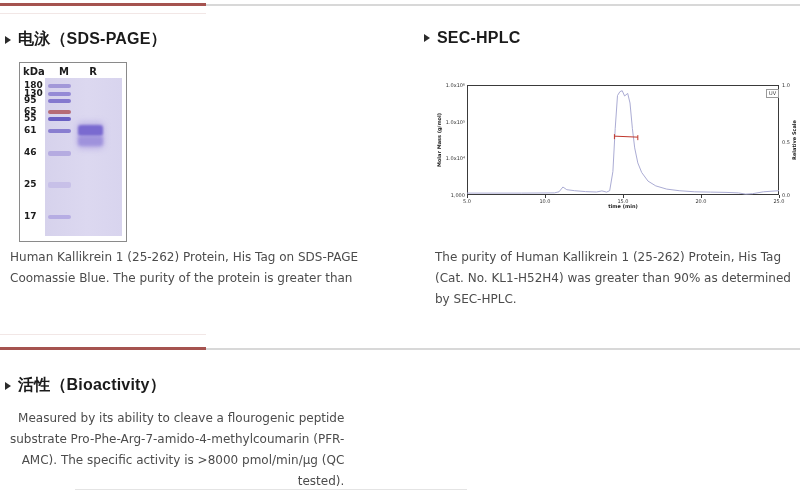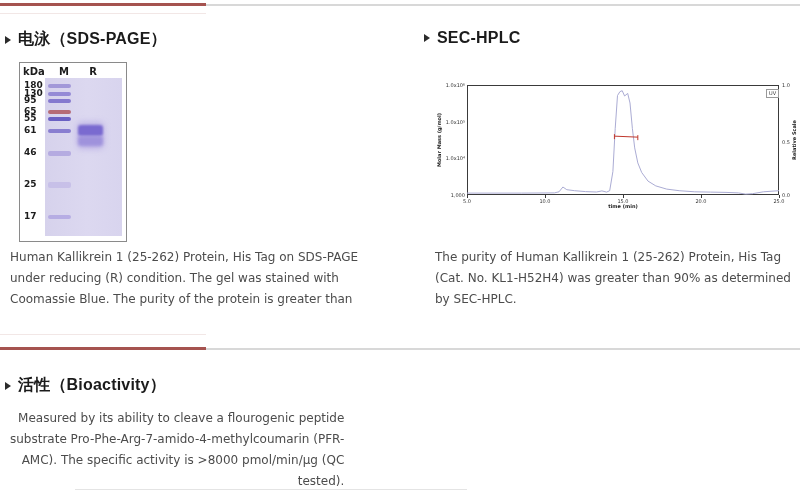--- a/index.html
+++ b/index.html
@@ -96,21 +96,20 @@
         <div class="kda-label" style="top: 148px;">17</div>
         <div class="m-band" style="top: 152px; height: 4px; background: rgb(169, 157, 224); opacity: 0.7;"></div>
       </div>
     <div class="r-glow"></div>
     <div class="r-main"></div>
     <div class="r-low"></div>
   </div>
 
   <div class="tblock" style="left:10px;top:247px;">
     <div class="tline">Human Kallikrein 1 (25-262) Protein, His Tag on SDS-PAGE</div>
-    <div class="tline">under reducing (R) condition. The gel was stained with</div>
     <div class="tline">Coomassie Blue. The purity of the protein is greater than</div>
   </div>
 
   <div class="sec-head" style="left:424px;top:29px;">
     <span class="tri"></span>
     <span class="sec-title">SEC-HPLC</span>
   </div>
 
   <div class="hplc-fig">
     <div class="plot-box"></div>

